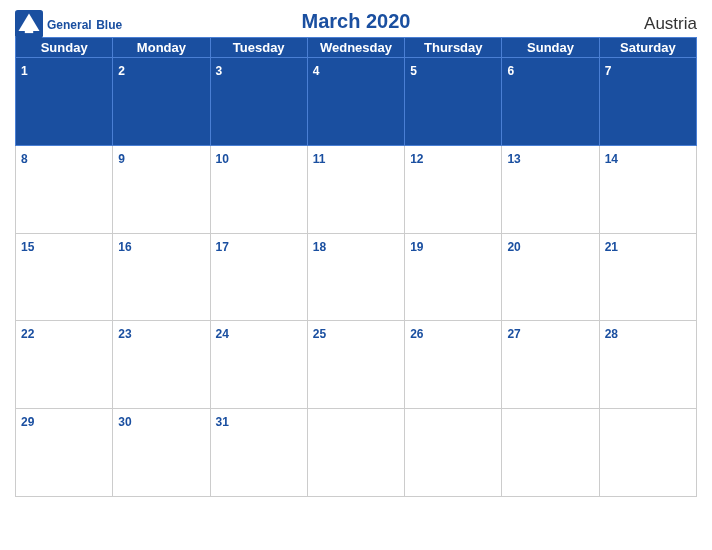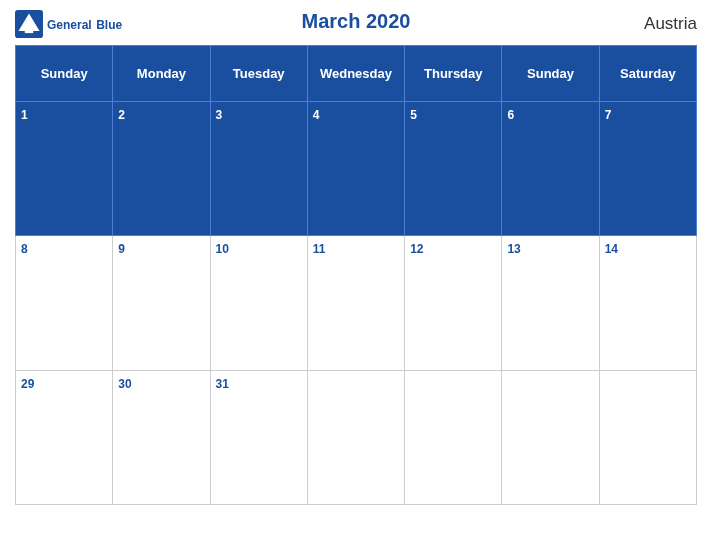--- a/index.html
+++ b/index.html
@@ -16,21 +16,21 @@
       width: 712px;
       height: 550px;
       background: #fff;
       padding: 10px 15px 10px 15px;
     }
     .calendar-header {
       display: flex;
       align-items: center;
       justify-content: center;
       position: relative;
-      margin-bottom: 12px;
+      margin-bottom: 4px;
     }
     .logo-area {
       position: absolute;
       left: 0;
       top: 0;
       display: flex;
       align-items: center;
     }
     .logo-text {
       font-size: 12px;
@@ -59,21 +59,21 @@
     .calendar-table {
       width: 100%;
       border-collapse: collapse;
       height: 460px;
     }
     .calendar-table th {
       background-color: #1a4fa0;
       color: #fff;
       font-size: 13px;
       font-weight: bold;
-      padding: 20px 2px;
+      padding: 2px 2px;
       text-align: center;
       border: 1px solid #4a7fd4;
     }
     .calendar-table td {
       border: 1px solid #ccc;
       vertical-align: top;
       padding: 3px 5px;
       width: calc(100% / 7);
       height: 72px;
     }
@@ -141,20 +141,38 @@
         <tr>
           <td><span class="day-number">8</span></td>
           <td><span class="day-number">9</span></td>
           <td><span class="day-number">10</span></td>
           <td><span class="day-number">11</span></td>
           <td><span class="day-number">12</span></td>
           <td><span class="day-number">13</span></td>
           <td><span class="day-number">14</span></td>
         </tr>
         <tr>
+          <td><span class="day-number">15</span></td>
+          <td><span class="day-number">16</span></td>
+          <td><span class="day-number">17</span></td>
+          <td><span class="day-number">18</span></td>
+          <td><span class="day-number">19</span></td>
+          <td><span class="day-number">20</span></td>
+          <td><span class="day-number">21</span></td>
+        </tr>
+        <tr>
+          <td><span class="day-number">22</span></td>
+          <td><span class="day-number">23</span></td>
+          <td><span class="day-number">24</span></td>
+          <td><span class="day-number">25</span></td>
+          <td><span class="day-number">26</span></td>
+          <td><span class="day-number">27</span></td>
+          <td><span class="day-number">28</span></td>
+        </tr>
+        <tr>
           <td><span class="day-number">29</span></td>
           <td><span class="day-number">30</span></td>
           <td><span class="day-number">31</span></td>
           <td class="empty-cell"></td>
           <td class="empty-cell"></td>
           <td class="empty-cell"></td>
           <td class="empty-cell"></td>
         </tr>
       </tbody>
   </table>

